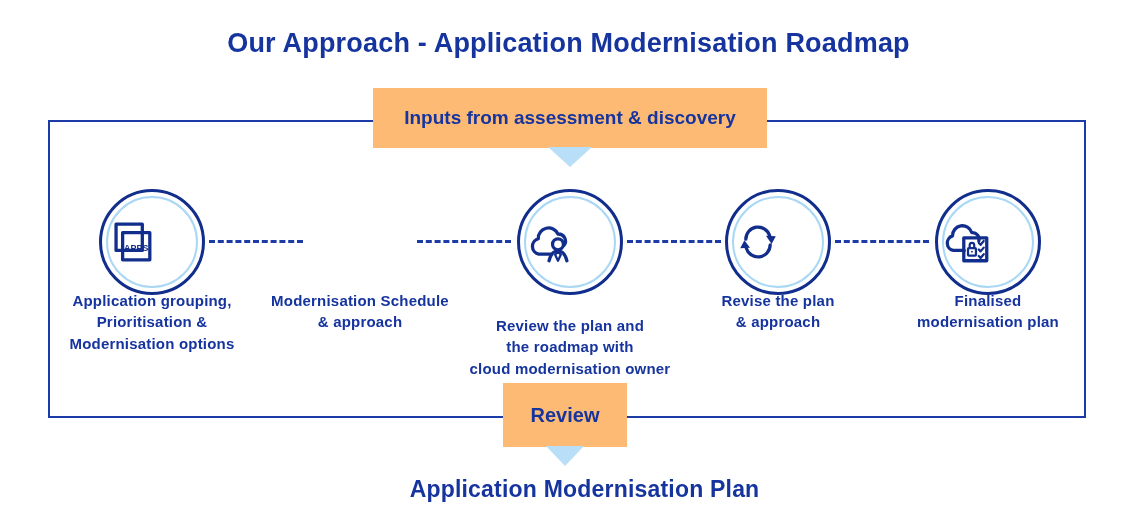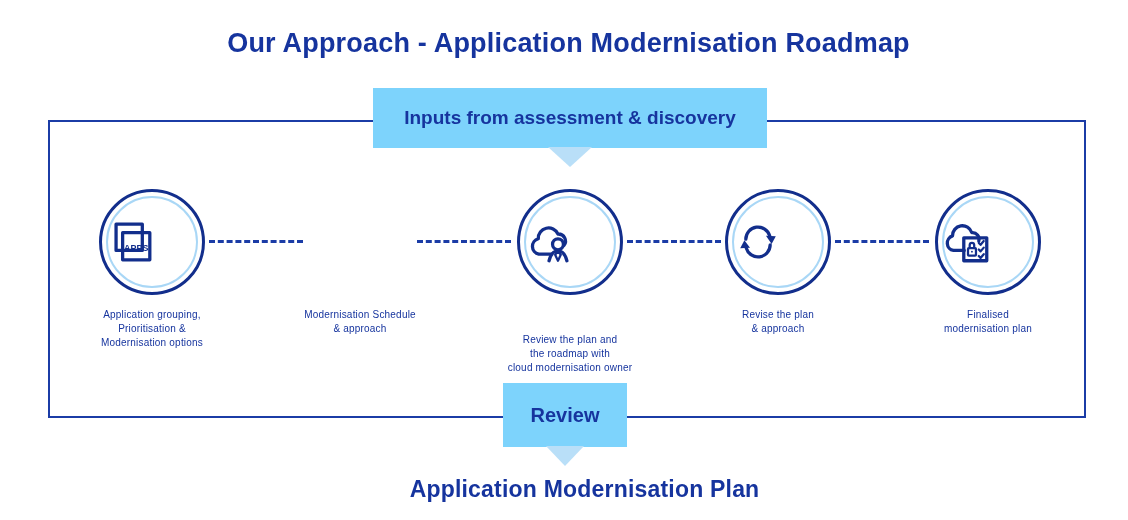--- a/index.html
+++ b/index.html
@@ -10,21 +10,21 @@
   }
   .page-title{
     position:absolute;top:28px;left:0;width:100%;text-align:center;
     font-size:27px;font-weight:bold;color:#16349E;letter-spacing:.2px;
   }
   .frame{
     position:absolute;left:48px;top:120px;width:1038px;height:298px;
     border:2px solid #1B3CA6;box-sizing:border-box;background:transparent;
   }
   .callout{
-    position:absolute;background:#7dd3fc;display:flex;align-items:center;justify-content:center;
+    position:absolute;background:#fdba74;display:flex;align-items:center;justify-content:center;
     color:#16349E;font-weight:bold;z-index:3;
   }
   .callout-top{left:373px;top:88px;width:394px;height:60px;font-size:19px;}
   .callout-top-tail{
     position:absolute;left:548px;top:147px;width:0;height:0;z-index:3;
     border-left:22px solid transparent;border-right:22px solid transparent;
     border-top:20px solid #B9DFF8;
   }
   .callout-output{left:503px;top:383px;width:124px;height:64px;font-size:20px;}
   .callout-output-tail{
@@ -42,22 +42,22 @@
     display:flex;align-items:center;justify-content:flex-start;z-index:2;
   }
   .circle .ring{
     position:absolute;left:4px;top:4px;right:4px;bottom:4px;border-radius:50%;
     border:2px solid #A9D7F6;pointer-events:none;
   }
   .connector{
     position:absolute;top:240px;height:0;border-top:3px dashed #1B3CA6;z-index:1;
   }
   .stage-label{
-    position:absolute;top:308px;text-align:center;white-space:pre-line;
-    font-size:10px;font-weight:normal;color:#16349E;line-height:1.42;letter-spacing:.2px;
+    position:absolute;top:290px;text-align:center;white-space:pre-line;
+    font-size:15px;font-weight:bold;color:#16349E;line-height:1.42;letter-spacing:.2px;
   }
   svg{display:block;}
   .ic-stroke{fill:none;stroke:#122E8C;stroke-width:3.5;stroke-linecap:round;stroke-linejoin:round;}
   .ic-stroke-thin{fill:none;stroke:#122E8C;stroke-width:2.4;stroke-linecap:round;stroke-linejoin:round;}
   .ic-fill{fill:#122E8C;stroke:none;}
   .ic-white{fill:#ffffff;stroke:none;}
   .ic-text{fill:#122E8C;font-family:"Liberation Sans",sans-serif;font-weight:bold;}
 </style>
 </head>
 <body>

